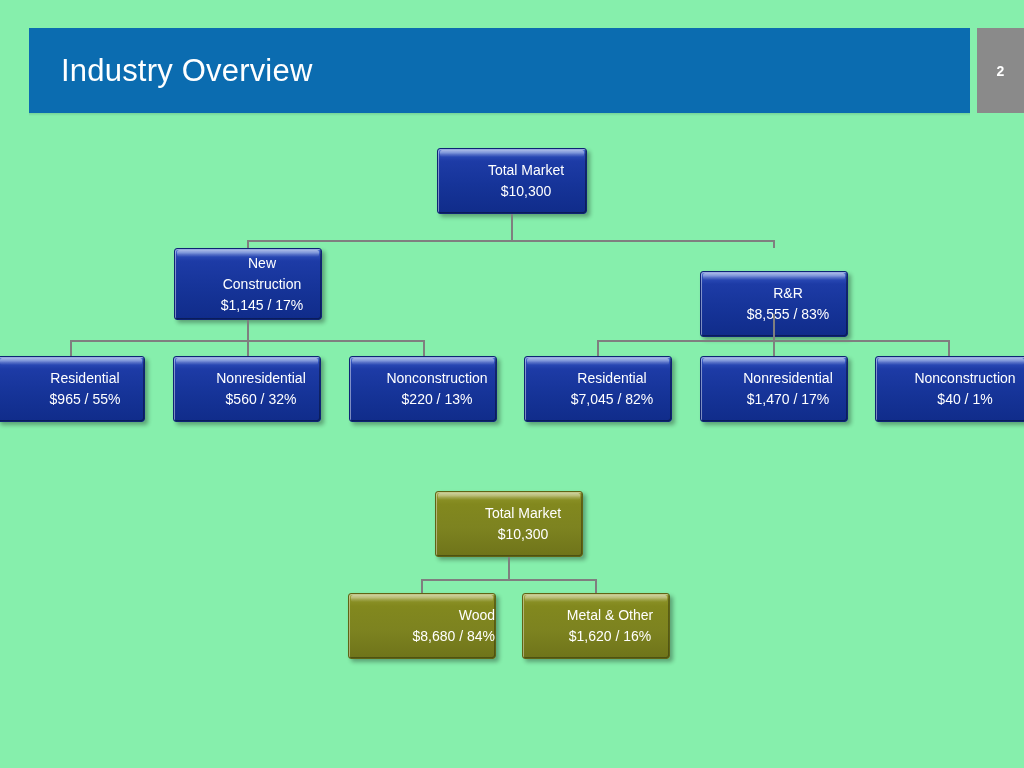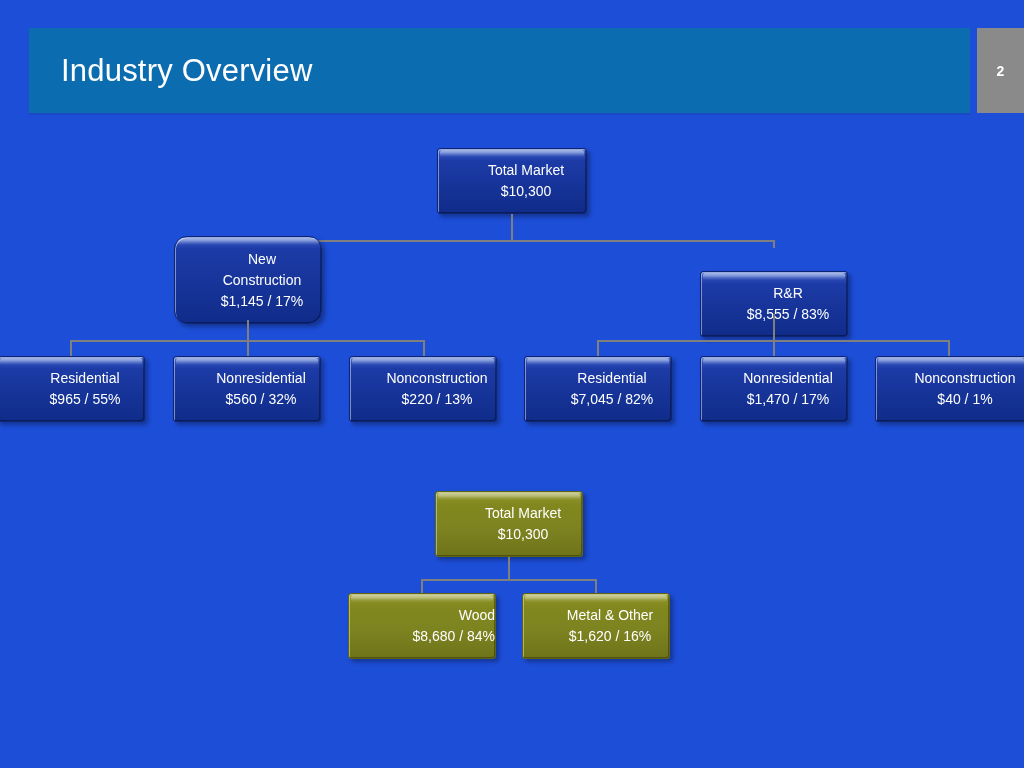--- a/index.html
+++ b/index.html
@@ -1,18 +1,18 @@
 <!DOCTYPE html>
 <html><head>
 <meta charset="utf-8">
 <style>
   html,body{margin:0;padding:0;background:#ffffff;}
   body{width:1024px;height:768px;overflow:hidden;
        font-family:"Liberation Sans","DejaVu Sans",sans-serif;}
-  #slide{position:relative;width:1024px;height:768px;background:#1d4ed8;overflow:hidden;}
+  #slide{position:relative;width:1024px;height:768px;background:#86efac;overflow:hidden;}
 
   
   #title-bar{position:absolute;left:29px;top:28px;width:941px;height:85px;
              background:#0b6cb0;}
   #title-text{position:absolute;left:32px;top:24px;color:#ffffff;
               font-size:31px;font-weight:400;letter-spacing:.2px;
               white-space:nowrap;line-height:38px;}
   #page-badge{position:absolute;left:977px;top:28px;width:47px;height:85px;
               background:#8a8a8a;}
   #page-badge span{position:absolute;left:0;top:0;width:47px;height:85px;
@@ -90,21 +90,21 @@
   <div class="node blue" style="left:437px;top:148px;width:150px;height:66px;">
     <span class="ln">Total Market</span>
     <span class="ln">$10,300</span>
   </div>
 
   <div class="conn v" style="left:511px;top:214px;height:28px;"></div>
   <div class="conn h" style="left:248px;top:240px;width:527px;"></div>
   <div class="conn v" style="left:247px;top:240px;height:8px;"></div>
   <div class="conn v" style="left:773px;top:240px;height:8px;"></div>
 
-  <div class="node blue" style="left:174px;top:236px;width:148px;height:88px;border-radius:13px;">
+  <div class="node blue" style="left:174px;top:248px;width:148px;height:72px;">
     <span class="ln">New</span>
     <span class="ln">Construction</span>
     <span class="ln">$1,145 / 17%</span>
   </div>
   <div class="node blue" style="left:700px;top:248px;width:148px;height:66px;margin-top:23px;">
     <span class="ln">R&amp;R</span>
     <span class="ln">$8,555 / 83%</span>
   </div>
 
   <div class="conn v" style="left:247px;top:320px;height:22px;"></div>

